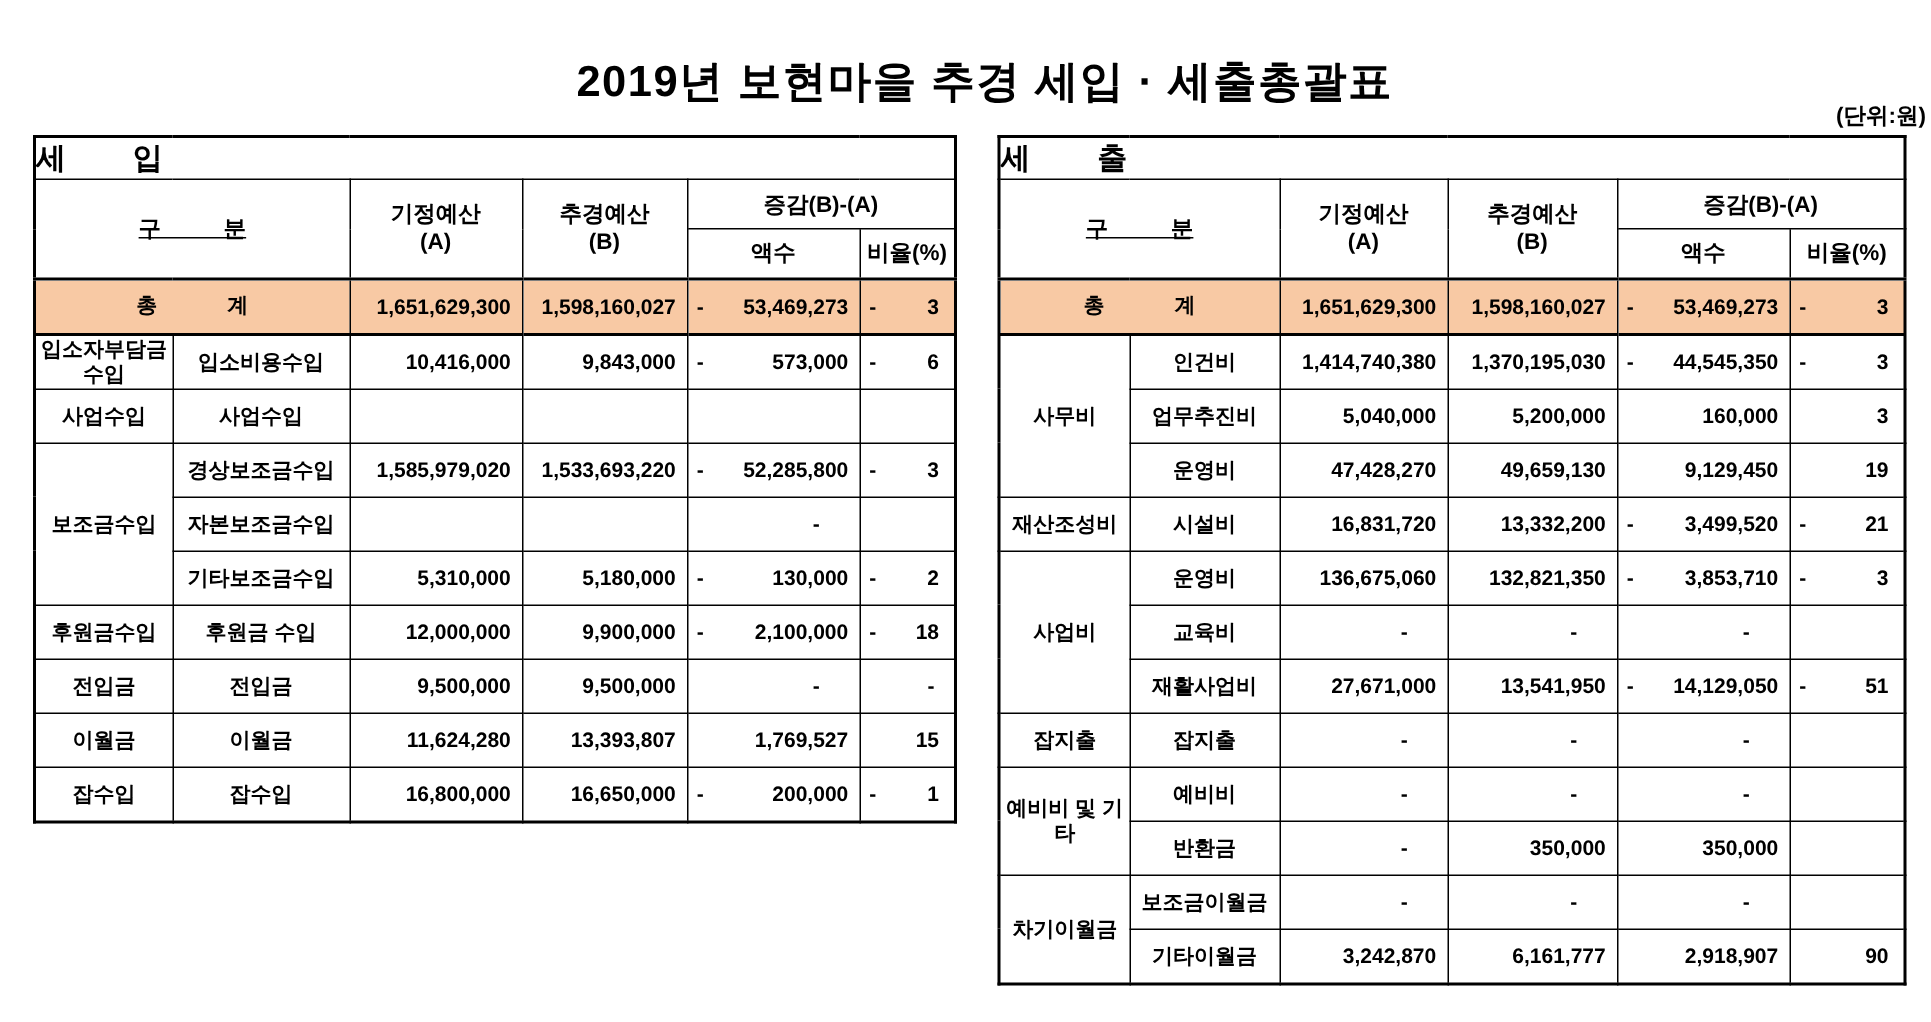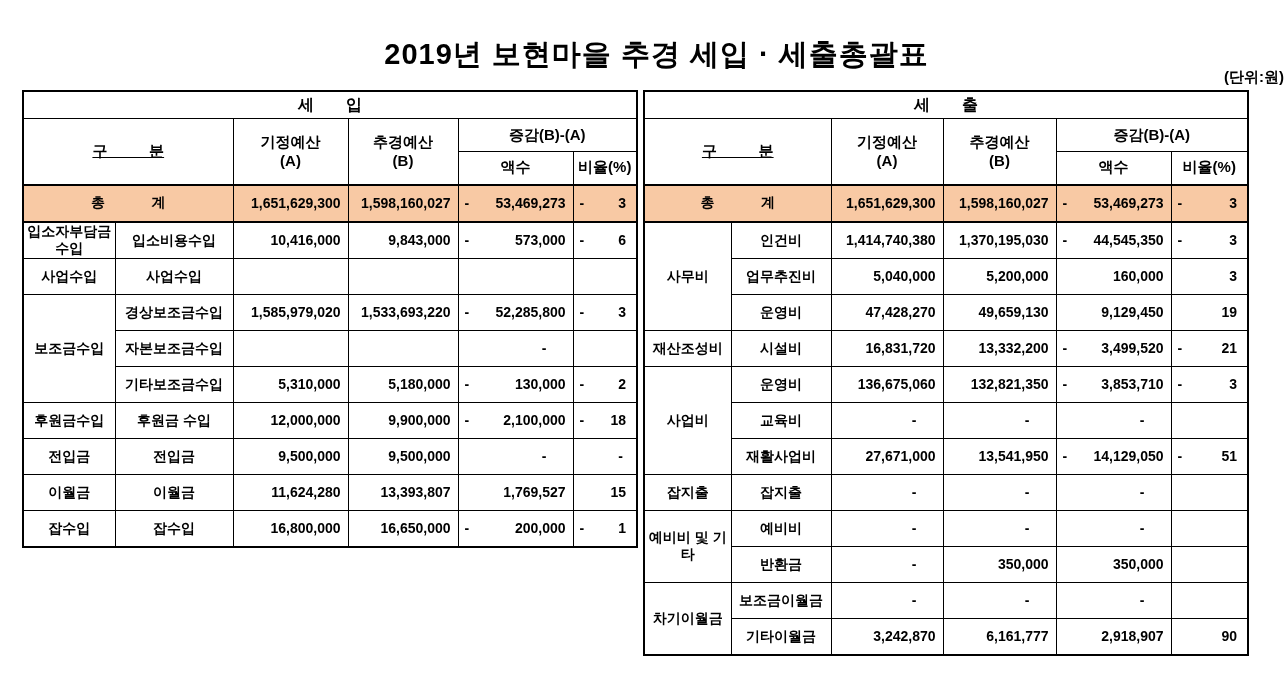--- a/index.html
+++ b/index.html
@@ -11,32 +11,32 @@
   .title{
     position:absolute;top:22px;left:0;width:100%;margin:13px;
     text-align:center;font-size:29px;font-weight:800;letter-spacing:1px;
     white-space:pre;
   }
   .unit{
     position:absolute;top:68px;right:3px;font-size:15px;white-space:pre;
   }
   .tbl-wrap{position:absolute;top:90px;}
   .tbl-wrap.income{left:22px;}
-  .tbl-wrap.expense{left:643px;}
+  .tbl-wrap.expense{left:665px;}
 
   table.budget{
     border-collapse:collapse;table-layout:fixed;background:#fff;
     border:2.5px solid #000;
   }
   table.budget th, table.budget td{
     border:1px solid #000;padding:0;font-weight:bold;overflow:hidden;
     vertical-align:middle;
   }
   tr.section th{
-    height:26px;font-size:16px;text-align:center;white-space:pre;font-family:Liberation Serif, serif;
+    height:26px;font-size:20px;text-align:left;white-space:pre;
   }
   tr.h1 th, tr.h2 th{font-size:15px;text-align:center;}
   tr.h1{height:33px;}
   tr.h2{height:33px;}
   th.cat{white-space:pre;text-decoration:underline;}
   th.two-line{white-space:pre-line;line-height:1.3;}
   tr.total td{
     height:29px;border-top:2.5px solid #000;border-bottom:2.5px solid #000;
   }
   td.total-label{text-align:center;white-space:pre;font-size:16px;margin-top:28px;}

